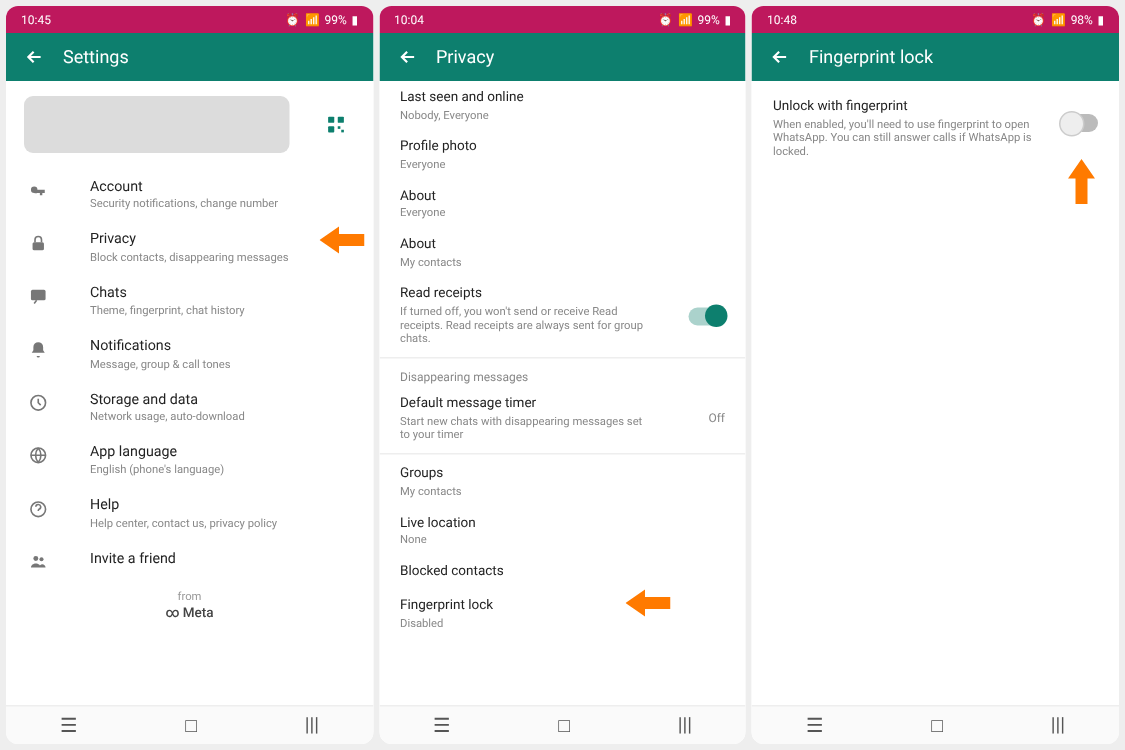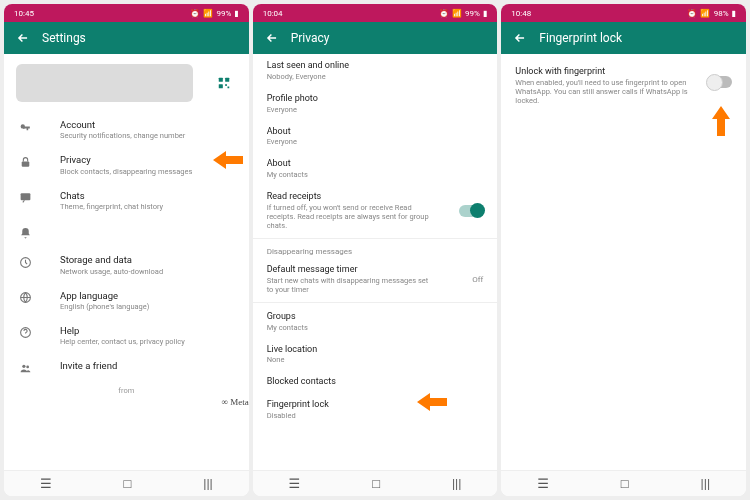--- a/index.html
+++ b/index.html
@@ -141,26 +141,25 @@
     background: #eee;
     border: 1px solid #ccc;
   }
   .footer-from {
     text-align: center;
     font-size: 7.5px;
     color: #999;
     padding: 4px 0 2px;
   }
   .footer-meta {
-    text-align: right;
+    text-align: center;
     font-size: 9px;
     color: #444;
     padding-bottom: 8px;
     font-weight: 500;
-    font-family: Liberation Serif, serif;
   }
   .nav-bar {
     height: 26px;
     background: #fafafa;
     border-top: 1px solid #eee;
     display: flex;
     align-items: center;
     justify-content: space-around;
     color: #555;
   }
@@ -253,20 +252,24 @@
           <div class="sub">Theme, fingerprint, chat history</div>
         </div>
     </div>
 
     <div class="settings-item">
       <span class="icon">
           <svg width="13" height="13" viewBox="0 0 24 24" fill="#777">
             <path d="M12 2a6 6 0 0 0-6 6v4l-2 3h16l-2-3V8a6 6 0 0 0-6-6zM10 19a2 2 0 0 0 4 0"></path>
           </svg>
         </span>
+      <div class="txt">
+          <div class="label">Notifications</div>
+          <div class="sub">Message, group &amp; call tones</div>
+        </div>
     </div>
 
     <div class="settings-item">
       <span class="icon">
           <svg width="13" height="13" viewBox="0 0 24 24" fill="none" stroke="#777" stroke-width="2">
             <circle cx="12" cy="12" r="9"></circle>
             <path d="M12 7v5l3 3"></path>
           </svg>
         </span>
       <div class="txt">

